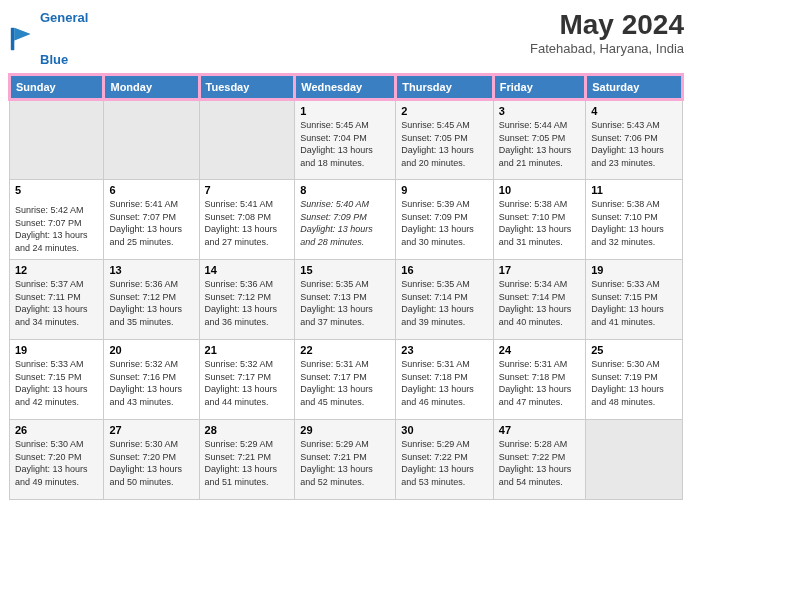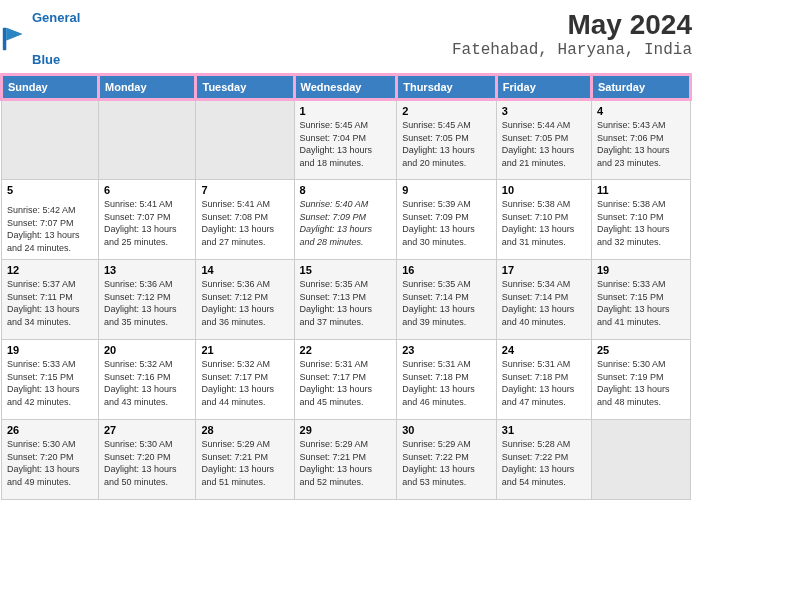--- a/index.html
+++ b/index.html
@@ -5,21 +5,21 @@
     * { margin: 0; padding: 0; box-sizing: border-box; }
     body {
       width: 792px;
       height: 612px;
       font-family: Arial, sans-serif;
       background: #fff;
       overflow: hidden;
     }
     .container {
       width: 692px;
-      padding: 10px 0;
+      padding: 10px 8px;
     }
     .header {
       display: flex;
       justify-content: space-between;
       align-items: flex-start;
       margin-bottom: 6px;
     }
     .logo {
       display: flex;
       align-items: center;
@@ -41,23 +41,22 @@
     .title-block {
       text-align: right;
     }
     .month-year {
       font-size: 28px;
       font-weight: bold;
       color: #333;
       line-height: 1.1;
     }
     .location {
-      font-size: 16px;
+      font-size: 13px;
       color: #555;
-      font-family: Liberation Mono, monospace;
     }
     table {
       width: 100%;
       border-collapse: collapse;
       font-size: 9.5px;
     }
     thead tr th {
       background-color: #3a7fc1;
       color: #fff;
       text-align: left;
@@ -349,21 +348,21 @@
 and 52 minutes.</div>
           </td>
           <td>
             <span class="day-num">30</span>
             <div class="day-info" style="white-space: pre-line;">Sunrise: 5:29 AM
 Sunset: 7:22 PM
 Daylight: 13 hours
 and 53 minutes.</div>
           </td>
           <td>
-            <span class="day-num">31</span>
+            <span class="day-num">47</span>
             <div class="day-info" style="white-space: pre-line;">Sunrise: 5:28 AM
 Sunset: 7:22 PM
 Daylight: 13 hours
 and 54 minutes.</div>
           </td>
           <td class="empty-cell"></td>
         </tr>
       </tbody>
   </table>
 </div>

